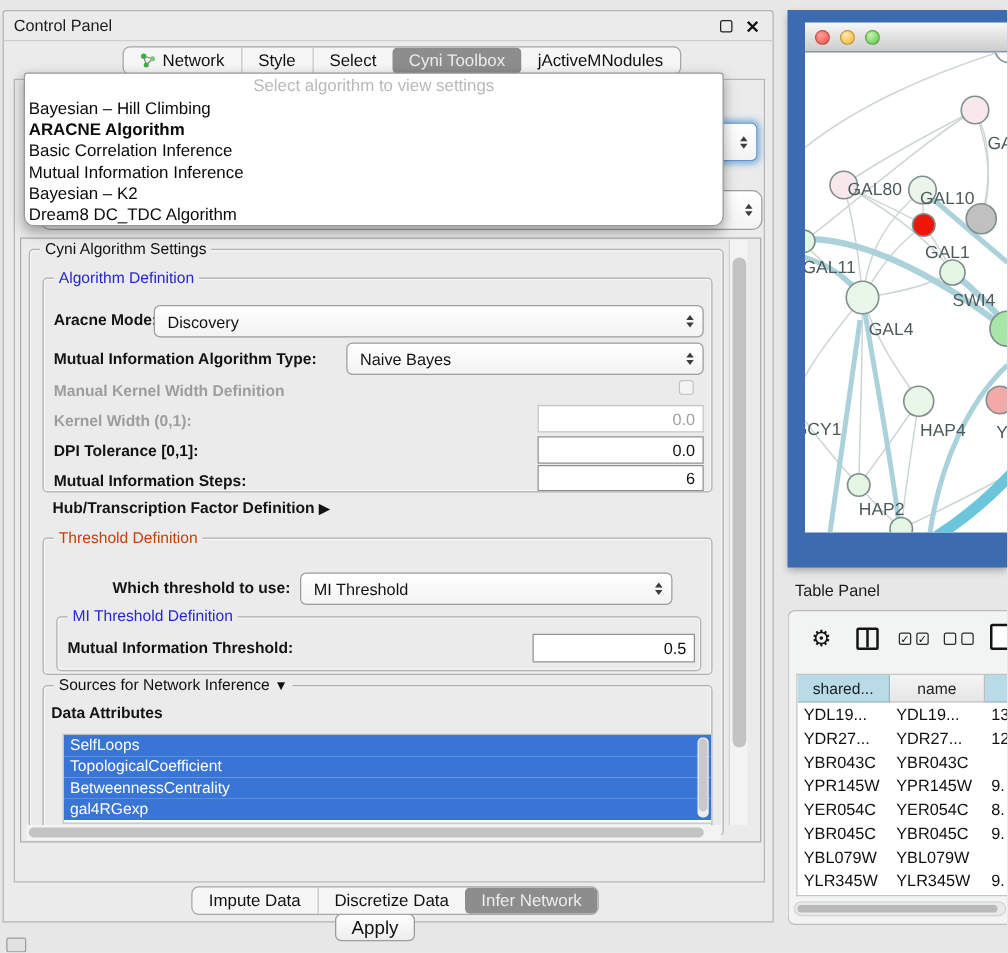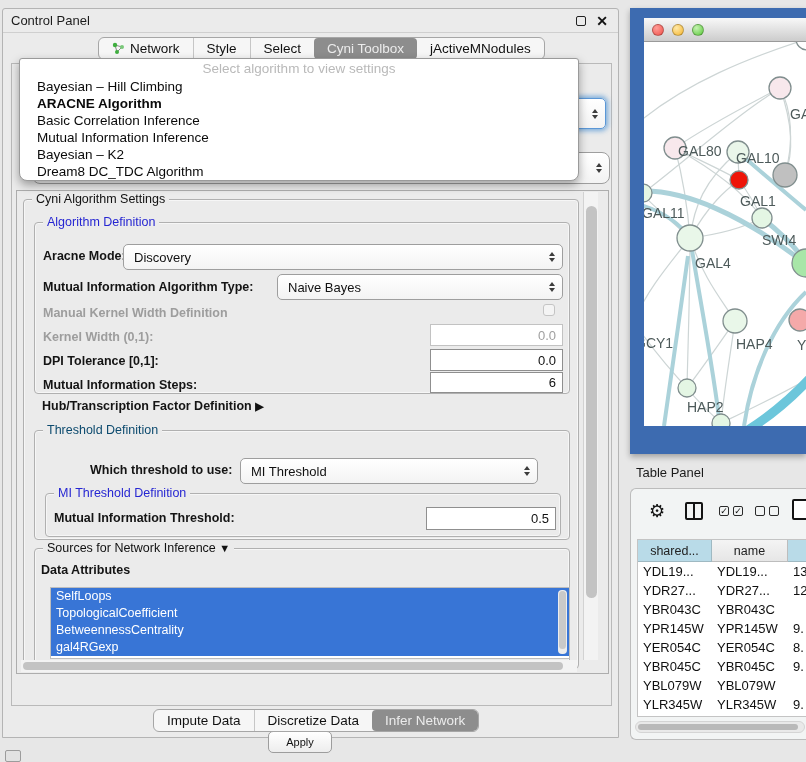--- a/index.html
+++ b/index.html
@@ -35,44 +35,44 @@
          display:flex;align-items:center;justify-content:flex-end;padding:0 6px;}
   .field.disabled{border-color:#c2c2c2;color:#a0a0a0;}
   .lbl{position:absolute;font-size:12.5px;font-weight:bold;color:#141414;white-space:nowrap;}
   .lbl.disabled{color:#9d9d9d;}
   .checkbox{position:absolute;width:12px;height:12px;border:1px solid #c4c4c4;border-radius:3px;background:#f4f4f4;}
 
   
   .group{position:absolute;border:1px solid #b0b0b0;border-radius:4px;box-shadow:inset 0 0 0 1px rgba(255,255,255,.55);}
   .group-title{position:absolute;top:-8px;left:8px;background:#ebebeb;padding:0 4px;font-size:12.5px;color:#111;white-space:nowrap;}
   .group-title.blue{color:#2626d2;}
-  .group-title.green{color:#0c4a6e;}
+  .group-title.green{color:#c2410c;}
 
   
   .popup{position:absolute;left:16px;top:49px;width:560px;height:123px;background:#fff;border:1px solid #9a9a9a;
          border-radius:3px 3px 8px 8px;box-shadow:0 4px 10px rgba(0,0,0,.35);z-index:30;overflow:hidden;}
   .popup-prompt{height:19px;text-align:center;font-size:13.5px;color:#b9b9b9;line-height:19px;}
-  .popup-item{height:17px;line-height:17px;font-size:13.5px;color:#0a0a0a;padding-left:17px;}
+  .popup-item{height:17px;line-height:17px;font-size:13.5px;color:#0a0a0a;padding-left:3px;}
   .popup-item.bold{font-weight:bold;}
 
   
   .scrollpane{position:absolute;left:4px;top:126px;width:593px;height:484px;border:1px solid #adadad;background:#ebebeb;overflow:hidden;}
   .vscroll{position:absolute;left:566px;top:1px;width:15px;height:468px;background:#f3f3f3;border-left:1px solid #d2d2d2;}
   .vscroll .thumb{position:absolute;left:2px;top:14px;width:11px;height:392px;background:#c3c3c3;border-radius:6px;}
   .hscroll{position:absolute;left:4px;bottom:1px;width:556px;height:12px;background:#f3f3f3;}
   .hscroll .thumb{position:absolute;left:2px;top:2px;width:540px;height:8px;background:#c3c3c3;border-radius:4px;}
 
   
   .attr-list{position:absolute;left:15px;top:38px;width:520px;height:72px;background:#fff;border:1px solid #bdbdbd;overflow:hidden;}
   .attr-item{height:17px;line-height:17px;font-size:12.5px;padding-left:5px;background:#3875d6;color:#fff;}
   .attr-scroll{position:absolute;right:2px;top:2px;width:9px;height:64px;background:#ededed;border-radius:4px;}
   .attr-scroll .thumb{position:absolute;left:1px;top:1px;width:7px;height:58px;background:#c9c9c9;border-radius:4px;}
 
   .apply-btn{position:absolute;left:256px;top:667px;width:64px;height:22px;background:linear-gradient(#ffffff,#ededed);
-             border:1px solid #9d9d9d;border-radius:5px;font-size:11px;color:#111;display:flex;align-items:center;justify-content:center;}
+             border:1px solid #9d9d9d;border-radius:5px;font-size:15px;color:#111;display:flex;align-items:center;justify-content:center;}
 
   .hub-arrow,.src-arrow{font-size:11px;color:#111;}
 
   
   .nw{position:absolute;left:630px;top:8px;width:176px;height:446px;background:#3d6bb0;box-shadow:0 3px 6px rgba(0,0,0,.3);}
   .nw-titlebar{position:absolute;left:14px;top:10px;right:0;height:24px;background:linear-gradient(#f8f8f8,#cccccc);
                border-bottom:1px solid #9a9a9a;display:flex;align-items:center;padding-left:8px;gap:8px;}
   .light{width:12px;height:12px;border-radius:50%;border:1px solid rgba(0,0,0,.25);}
   .light.red{background:radial-gradient(circle at 35% 30%,#ff9d97,#f1514a);}
   .light.yellow{background:radial-gradient(circle at 35% 30%,#ffe9a8,#f5b52e);}

